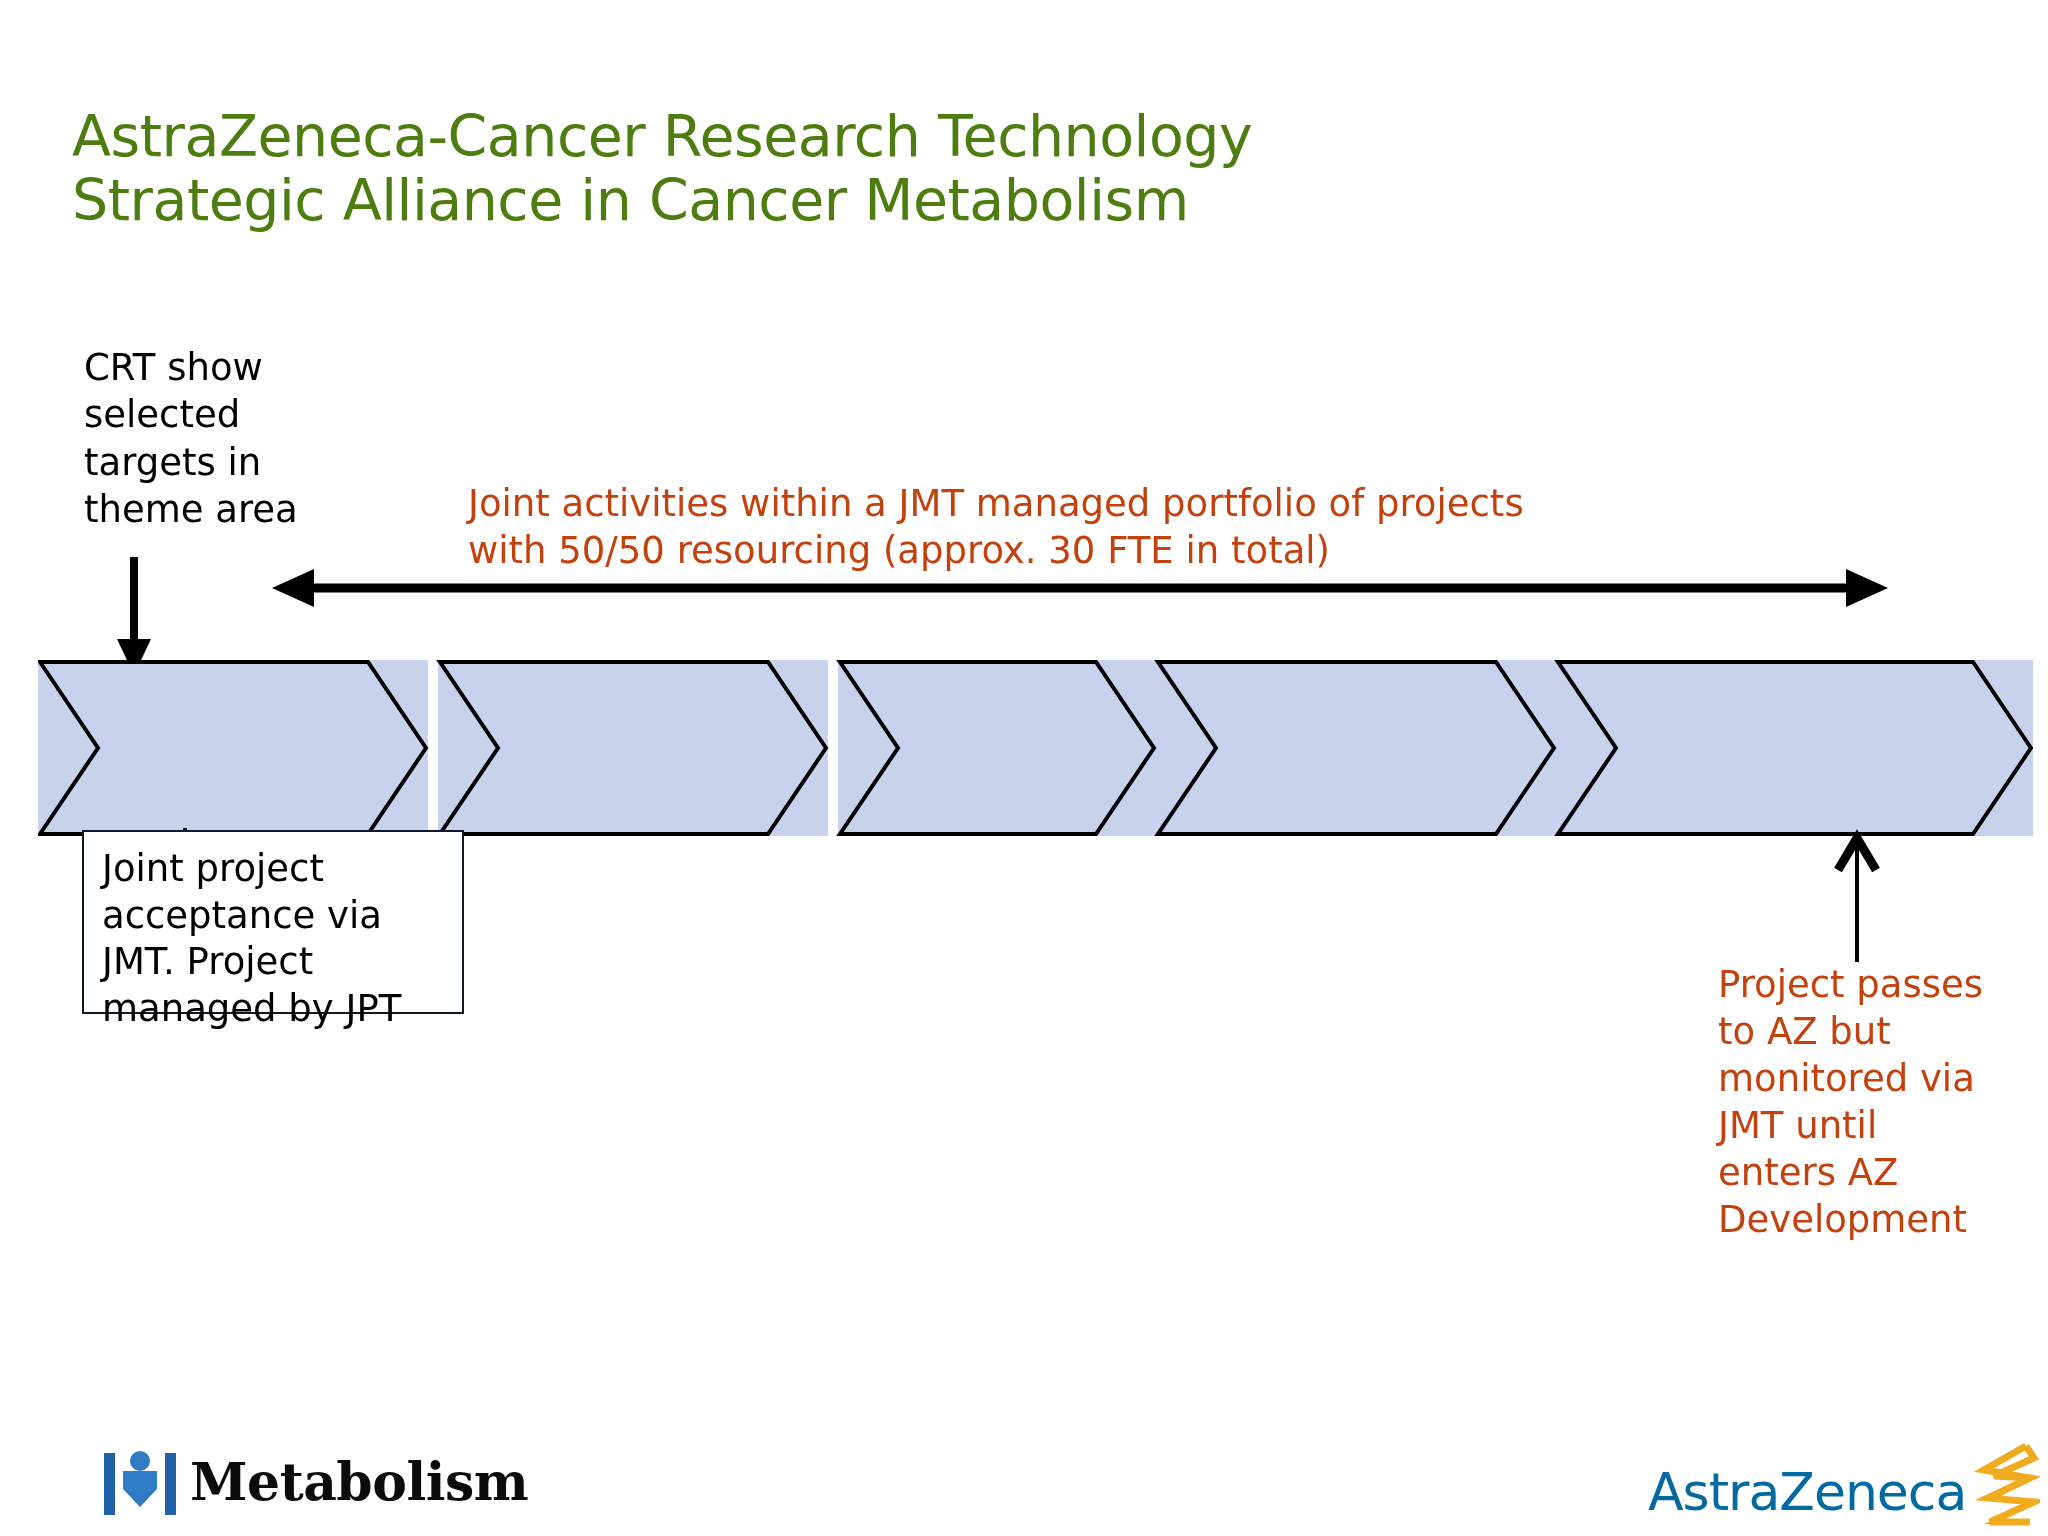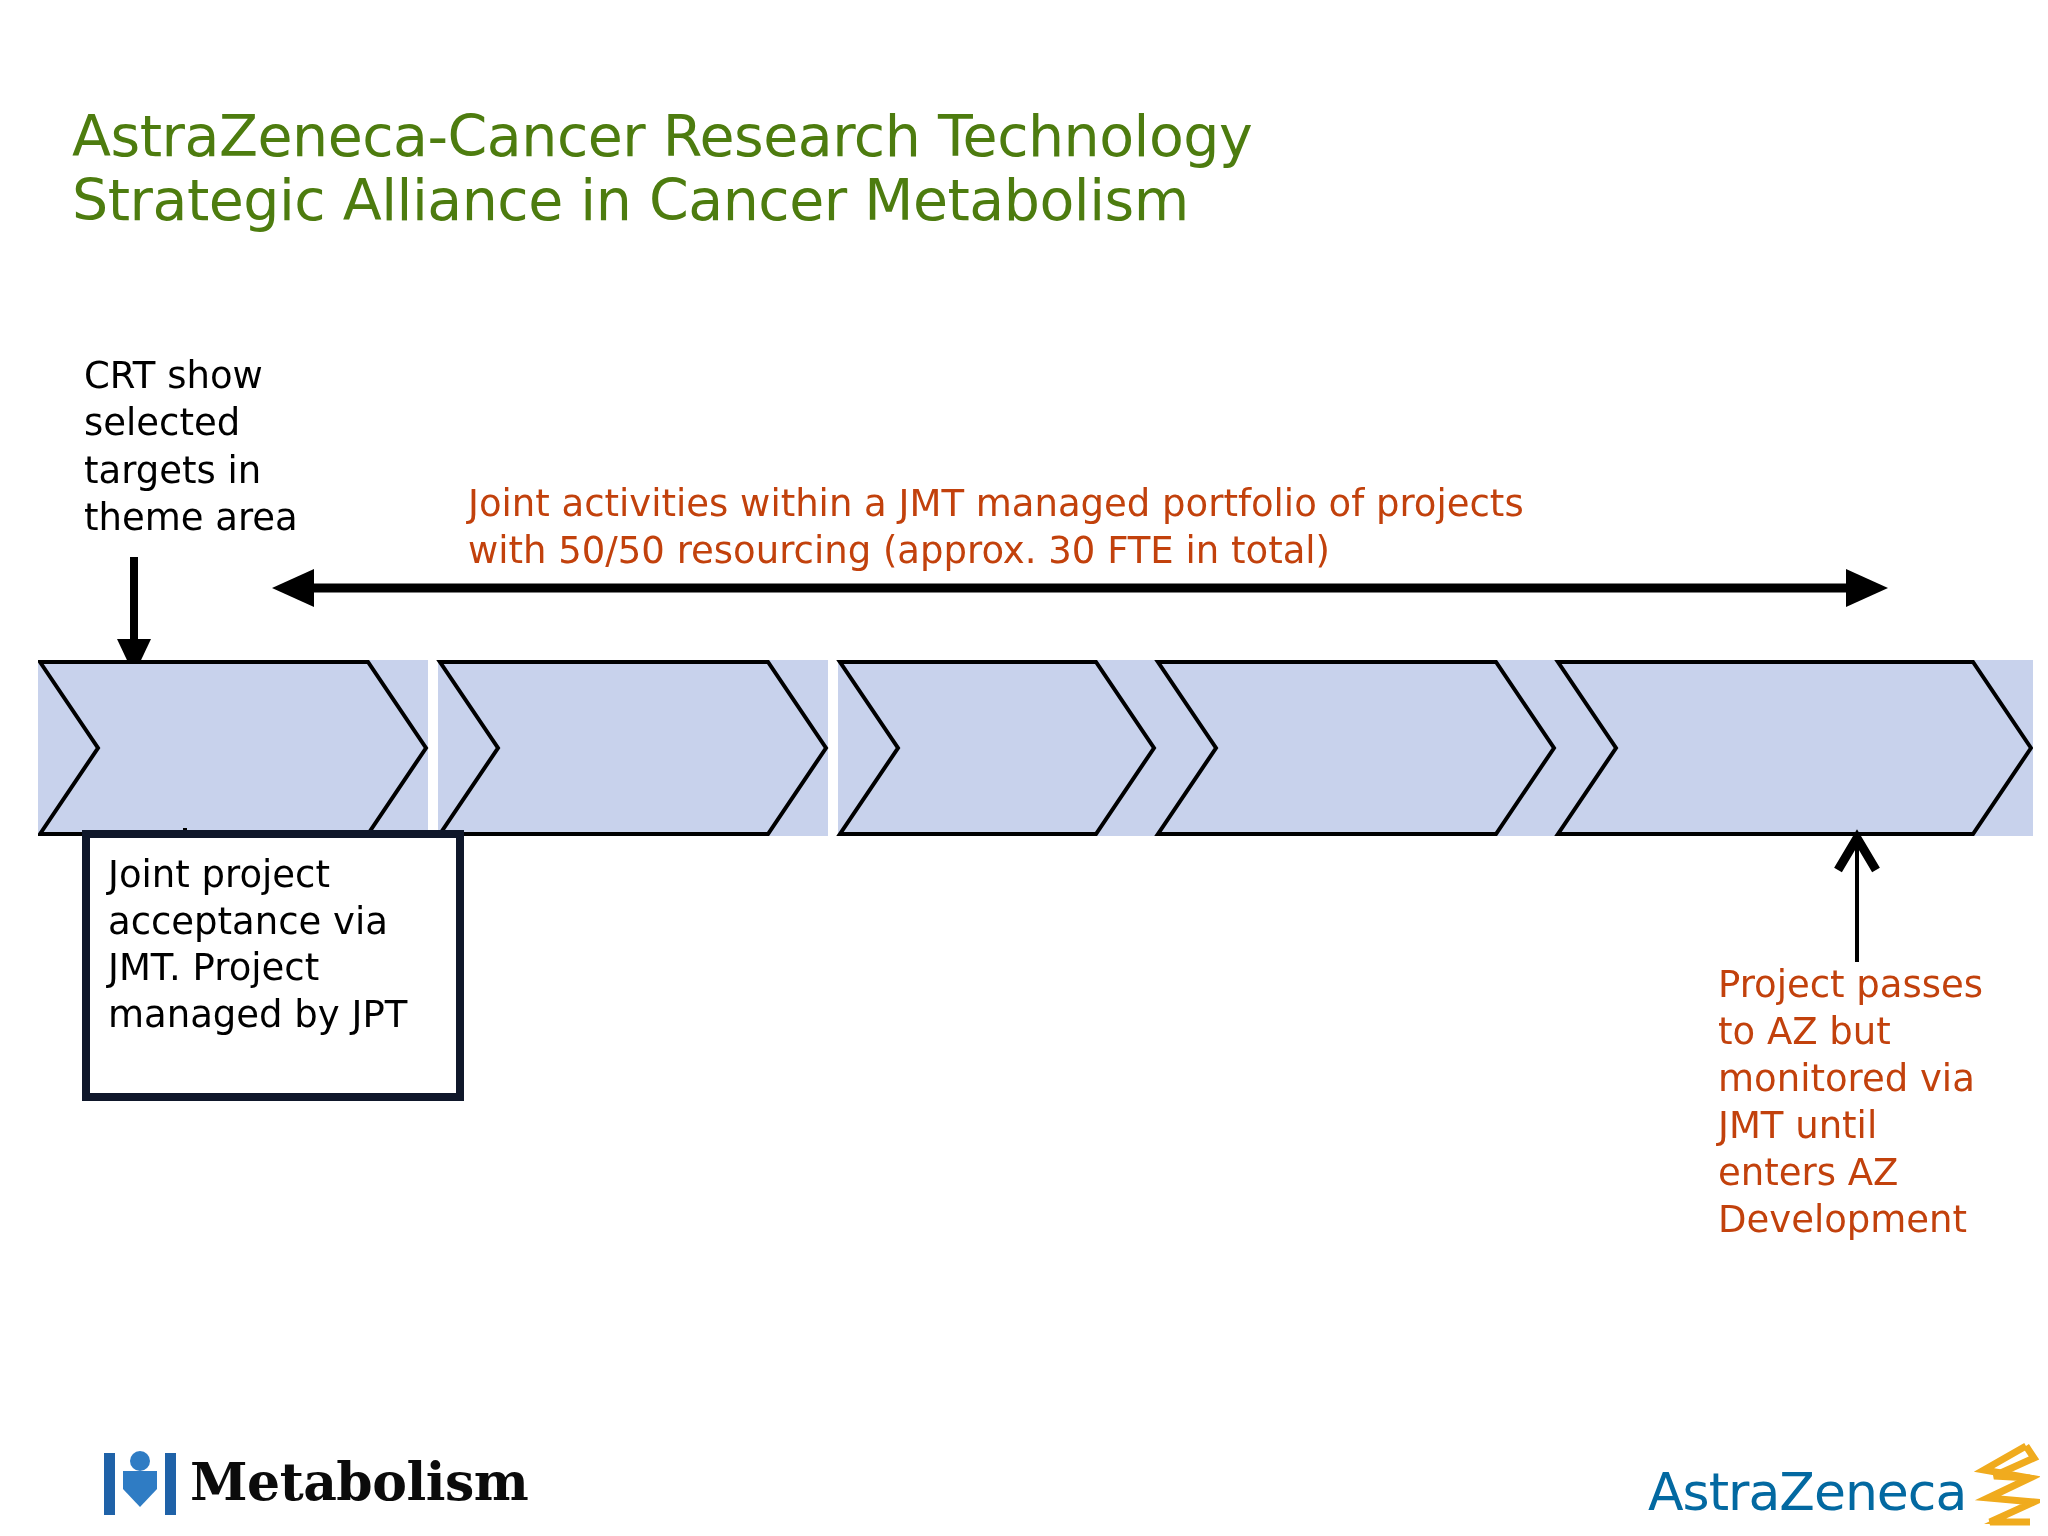--- a/index.html
+++ b/index.html
@@ -26,21 +26,21 @@
     line-height: 1.12;
     color: #4d7c0f;
     letter-spacing: -0.5px;
     white-space: pre-line;
   }
 
   
   #crt-note {
     position: absolute;
     left: 84px;
-    top: 352px;
+    top: 344px;
     width: 250px;
     font-size: 37px;
     line-height: 1.28;
     color: #000;
     white-space: pre-line;
   }
 
   
   #crt-arrow {
     position: absolute;
@@ -118,22 +118,22 @@
     top: 828px;
     width: 4px;
     height: 38px;
     background: #000;
   }
   #jp-box {
     position: absolute;
     left: 82px;
     top: 830px;
     width: 382px;
-    height: 271px;
-    border: 8px solid #0f172a;
+    height: 184px;
+    border: 2px solid #0f172a;
     box-sizing: border-box;
     background: #fff;
   }
   #jp-box .jp-text {
     position: absolute;
     left: 18px;
     top: 14px;
     width: 350px;
     font-size: 37px;
     line-height: 1.26;

